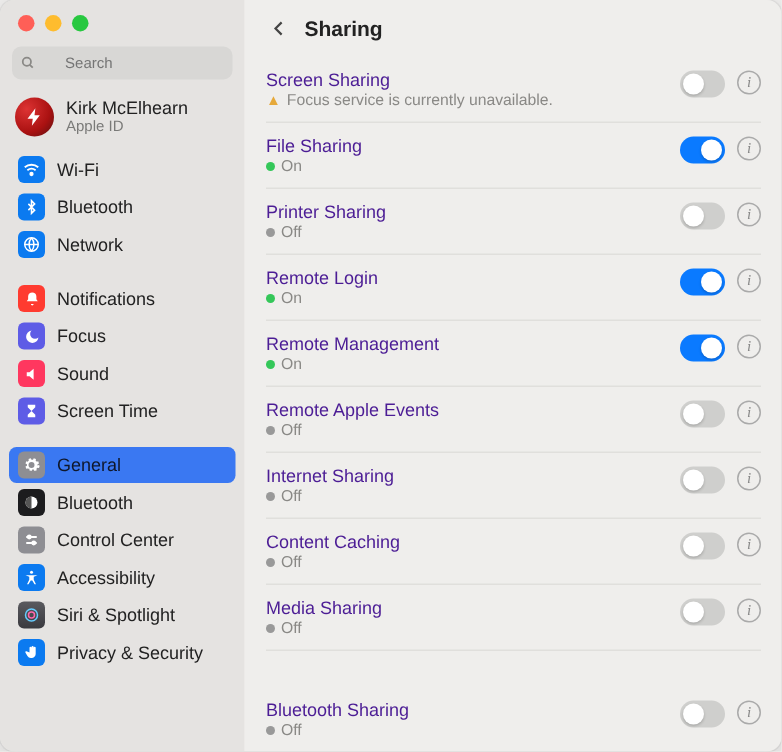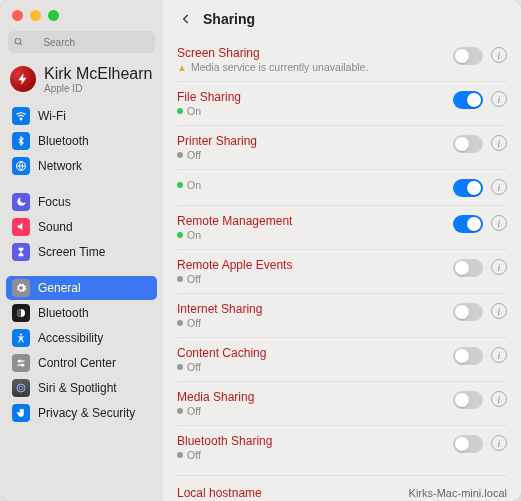--- a/index.html
+++ b/index.html
@@ -10,39 +10,39 @@
   .dot { width: 11px; height: 11px; border-radius: 50%; }
   .dot.red { background: #ff5f57; }
   .dot.yellow { background: #febc2e; }
   .dot.green { background: #28c840; }
   .search { margin: 2px 8px 8px; background: #d8d7d5; border-radius: 6px; height: 22px; display: flex; align-items: center; padding: 0 6px; color: #8a8986; }
   .search svg { margin-right: 4px; }
   .search input { border: none; background: transparent; outline: none; font-size: 10px; color: #555; width: 100%; margin-left: 16px; }
   .userrow { display: flex; align-items: center; gap: 8px; padding: 4px 10px 10px; }
   .avatar { width: 26px; height: 26px; border-radius: 50%; background: radial-gradient(circle at 30% 30%, #d33, #a11 60%, #511); display:flex;align-items:center;justify-content:center; }
   .avatar svg{color:#fff}
-  .username { font-size: 16px; font-weight: 500; line-height: 1.1; }
+  .username { font-size: 12px; font-weight: 500; line-height: 1.1; }
   .usersub { font-size: 10px; color: #7a7a78; }
   .navlist { display: flex; flex-direction: column; gap: 1px; padding: 0 6px; }
   .item { display: flex; align-items: center; gap: 8px; height: 24px; padding: 0 6px; border-radius: 5px; cursor: default; }
   .item.selected { background: #3a78f2; color: #fff; }
-  .item.selected .ilabel { color: #fef9c3; }
+  .item.selected .ilabel { color: #0f172a; }
   .icon { width: 18px; height: 18px; border-radius: 4px; display:flex;align-items:center;justify-content:center;color:#fff;flex-shrink:0;}
   .ilabel { font-size: 12px; color: #222; }
   .group-gap { height: 10px; }
 
   .main { flex: 1; background: #efeeec; display: flex; flex-direction: column; overflow: hidden; }
   .mheader { display: flex; align-items: center; gap: 8px; padding: 10px 14px 6px; }
   .back { width: 18px; height: 18px; display:flex;align-items:center;justify-content:center;color:#444; }
   .mtitle { font-size: 14px; font-weight: 600; }
   .mcontent { flex: 1; overflow-y: auto; padding: 4px 14px 10px; }
   .row { display: flex; align-items: flex-start; padding: 8px 0; border-bottom: 1px solid #e0dfdc; gap: 8px; }
-  .row:last-child { border-bottom: none; }
+  .row:last-child { border-bottom: none; margin-top: 24px; }
   .rowtext { flex: 1; min-width: 0; }
-  .rtitle { font-size: 12px; color: #b91c1c; }
+  .rtitle { font-size: 12px; color: #4c1d95; }
   .rsub { font-size: 10.5px; color: #8a8986; display: flex; align-items: center; gap: 4px; margin-top: 1px; }
   .statusdot { width: 6px; height: 6px; border-radius: 50%; background: #999; display:inline-block; }
   .statusdot.on { background: #34c759; }
   .warn { color: #e6a93a; font-size: 10px; }
   .toggle { width: 30px; height: 18px; border-radius: 9px; background: #cfcfcd; position: relative; flex-shrink:0; margin-top:1px;}
   .toggle::after { content:""; position:absolute; width:14px; height:14px; border-radius:50%; background:#fff; top:2px; left:2px; box-shadow:0 1px 2px rgba(0,0,0,.2); transition: left .1s; }
   .toggle.on { background: #0a7aff; }
   .toggle.on::after { left: 14px; }
   .info { width:16px;height:16px;border:1.2px solid #aaa;color:#888;border-radius:50%;display:flex;align-items:center;justify-content:center;font-size:10px;flex-shrink:0;margin-top:1px; font-style: italic; font-family: Georgia, serif;}
   .hostrow { display:flex; align-items:center; padding:10px 0 4px; border-top: 1px solid #e0dfdc; margin-top: 6px;}
@@ -107,20 +107,28 @@
               <circle cx="12" cy="12" r="9"></circle>
               <path d="M3 12h18M12 3a14 14 0 010 18M12 3a14 14 0 000 18"></path>
             </svg>
           </span>
         <span class="ilabel">Network</span>
       </div>
 
       <div class="group-gap"></div>
 
       <div class="item">
+        <span class="icon bg-red">
+            <svg width="11" height="11" viewBox="0 0 24 24" fill="#fff">
+              <path d="M12 2a6 6 0 00-6 6v4l-2 3h16l-2-3V8a6 6 0 00-6-6zM10 19a2 2 0 004 0"></path>
+            </svg>
+          </span>
+        <span class="ilabel">Notifications</span>
+      </div>
+      <div class="item">
         <span class="icon bg-purple">
             <svg width="11" height="11" viewBox="0 0 24 24" fill="#fff">
               <path d="M21 13A9 9 0 1111 3a7 7 0 0010 10z"></path>
             </svg>
           </span>
         <span class="ilabel">Focus</span>
       </div>
       <div class="item">
         <span class="icon bg-pink">
             <svg width="11" height="11" viewBox="0 0 24 24" fill="#fff">
@@ -149,42 +157,42 @@
         <span class="ilabel">General</span>
       </div>
       <div class="item">
         <span class="icon bg-black">
             <svg width="12" height="12" viewBox="0 0 24 24" fill="#fff">
               <circle cx="12" cy="12" r="8"></circle>
               <path d="M12 4a8 8 0 000 16z" fill="#555"></path>
             </svg>
           </span>
         <span class="ilabel">Bluetooth</span>
-      </div>
-      <div class="item">
-        <span class="icon bg-blue">
-            <svg width="12" height="12" viewBox="0 0 24 24" fill="#fff">
-              <circle cx="12" cy="5" r="2"></circle>
-              <path d="M4 9h16l-5 2v4l3 6h-2l-3-5h-2l-3 5H6l3-6v-4z"></path>
-            </svg>
-          </span>
-        <span class="ilabel">Accessibility</span>
       </div>
       <div class="item">
         <span class="icon bg-grey">
             <svg width="12" height="12" viewBox="0 0 24 24" fill="none" stroke="#fff" stroke-width="2.5">
               <line x1="5" y1="8" x2="19" y2="8"></line>
               <circle cx="9" cy="8" r="2" fill="#fff"></circle>
               <line x1="5" y1="16" x2="19" y2="16"></line>
               <circle cx="15" cy="16" r="2" fill="#fff"></circle>
             </svg>
           </span>
         <span class="ilabel">Control Center</span>
       </div>
       <div class="item">
+        <span class="icon bg-blue">
+            <svg width="12" height="12" viewBox="0 0 24 24" fill="#fff">
+              <circle cx="12" cy="5" r="2"></circle>
+              <path d="M4 9h16l-5 2v4l3 6h-2l-3-5h-2l-3 5H6l3-6v-4z"></path>
+            </svg>
+          </span>
+        <span class="ilabel">Accessibility</span>
+      </div>
+      <div class="item">
         <span class="icon bg-gear">
             <svg width="12" height="12" viewBox="0 0 24 24">
               <circle cx="12" cy="12" r="8" fill="none" stroke="#6cf" stroke-width="2"></circle>
               <circle cx="12" cy="12" r="4" fill="none" stroke="#f6a" stroke-width="2"></circle>
             </svg>
           </span>
         <span class="ilabel">Siri &amp; Spotlight</span>
       </div>
       <div class="item">
         <span class="icon bg-blue">
@@ -208,21 +216,21 @@
     </div>
 
     <div class="mcontent">
 
       <div id="rows">
           <div class="row">
             <div class="rowtext">
               <div class="rtitle">Screen Sharing</div>
               <div class="rsub">
                 <span class="warn">▲</span>
-                <span>Media service is currently unavailable.</span>
+                <span>Focus service is currently unavailable.</span>
               </div>
             </div>
             <div class="toggle"></div>
             <div class="info">i</div>
           </div>
           <div class="row">
             <div class="rowtext">
               <div class="rtitle">File Sharing</div>
               <div class="rsub">
                 <span class="statusdot on"></span>
@@ -238,20 +246,21 @@
               <div class="rsub">
                 <span class="statusdot"></span>
                 <span>Off</span>
               </div>
             </div>
             <div class="toggle"></div>
             <div class="info">i</div>
           </div>
           <div class="row">
             <div class="rowtext">
+              <div class="rtitle">Remote Login</div>
               <div class="rsub">
                 <span class="statusdot on"></span>
                 <span>On</span>
               </div>
             </div>
             <div class="toggle on"></div>
             <div class="info">i</div>
           </div>
           <div class="row">
             <div class="rowtext">

